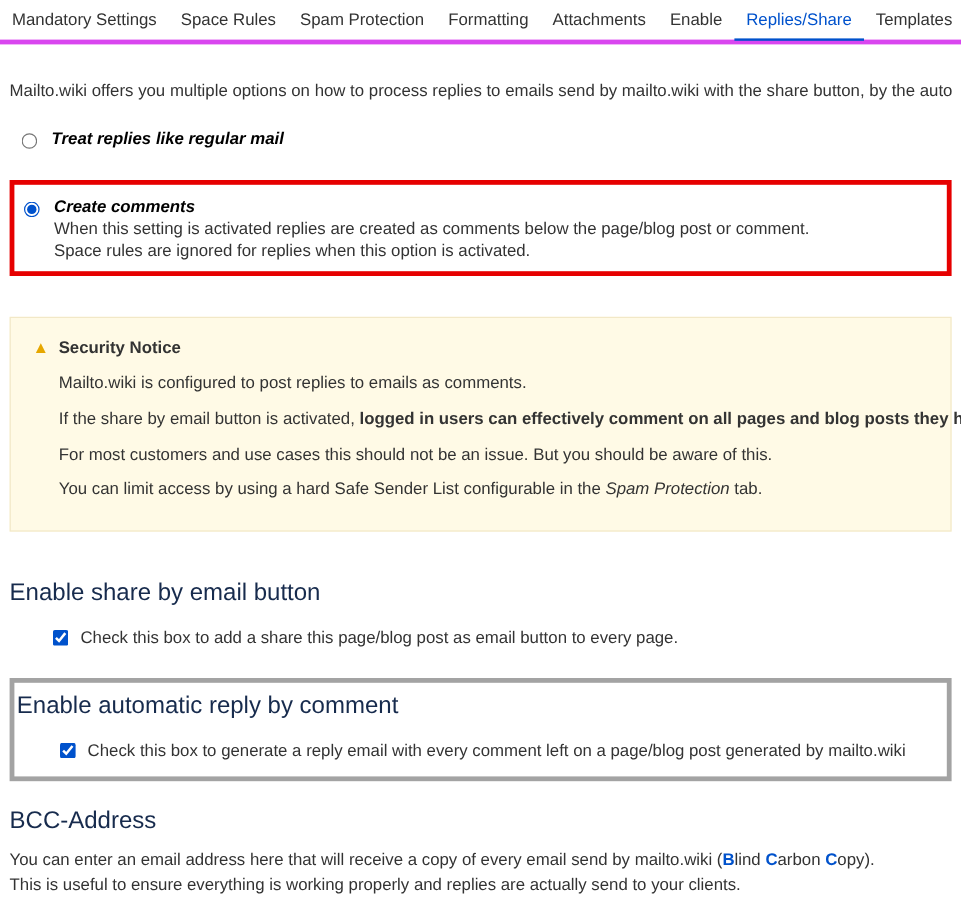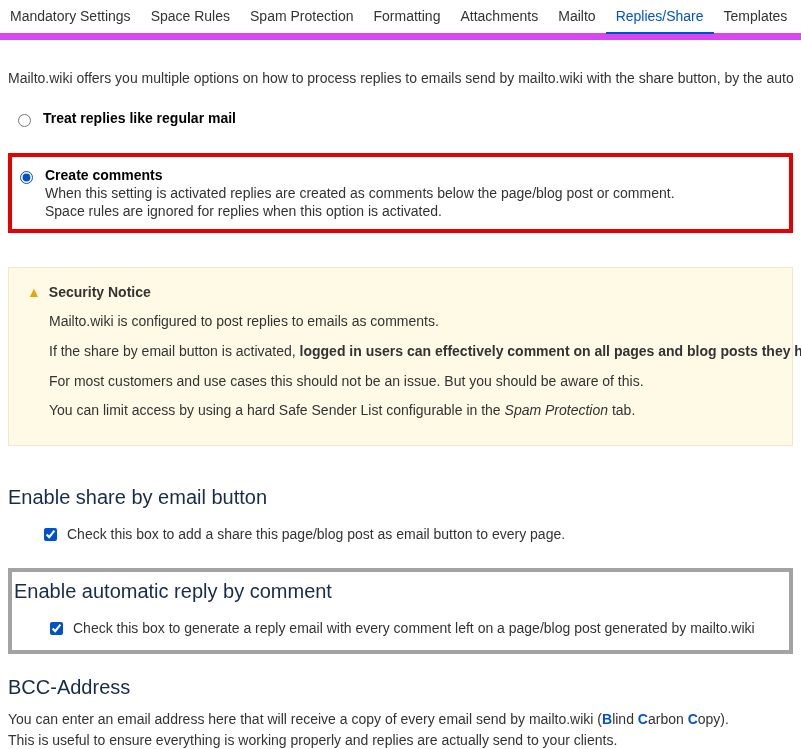--- a/index.html
+++ b/index.html
@@ -6,21 +6,21 @@
     body {
       font-family: -apple-system, BlinkMacSystemFont, "Segoe UI", Arial, sans-serif;
       font-size: 14px;
       color: #333;
       background: #fff;
       width: 801px;
       overflow-x: hidden;
     }
     .tabs {
       display: flex;
-      border-bottom: 7px solid #d946ef;
+      border-bottom: 4px solid #d946ef;
       white-space: nowrap;
       margin-bottom: 30px;
     }
     .tab {
       padding: 8px 10px;
       color: #333;
       cursor: pointer;
       font-size: 14px;
     }
     .tab.active {
@@ -48,20 +48,21 @@
       padding: 6px 0 6px 10px;
     }
     .radio-row input[type="radio"] {
       margin-top: 4px;
       margin-right: 12px;
       accent-color: #0052cc;
     }
     .radio-content .opt-title {
       font-weight: 700;
       color: #000;
+      font-style: italic;
     }
     .radio-content .opt-desc {
       color: #333;
       margin-top: 2px;
     }
     .radio-content .opt-bold {
       font-weight: 400;
       margin-top: 2px;
     }
     .highlight-box {
@@ -123,21 +124,21 @@
   </style>
 </head>
 <body>
 
 <div class="tabs">
   <div class="tab">Mandatory Settings</div>
   <div class="tab">Space Rules</div>
   <div class="tab">Spam Protection</div>
   <div class="tab">Formatting</div>
   <div class="tab">Attachments</div>
-  <div class="tab">Mailto</div>
+  <div class="tab">Enable</div>
   <div class="tab active">Replies/Share</div>
   <div class="tab">Templates</div>
   <div class="tab">Save/L</div>
 </div>
 
 <div class="content">
 
   <div class="intro">Mailto.wiki offers you multiple options on how to process replies to emails send by mailto.wiki with the share button, by the auto</div>
 
   <div class="radio-row">

